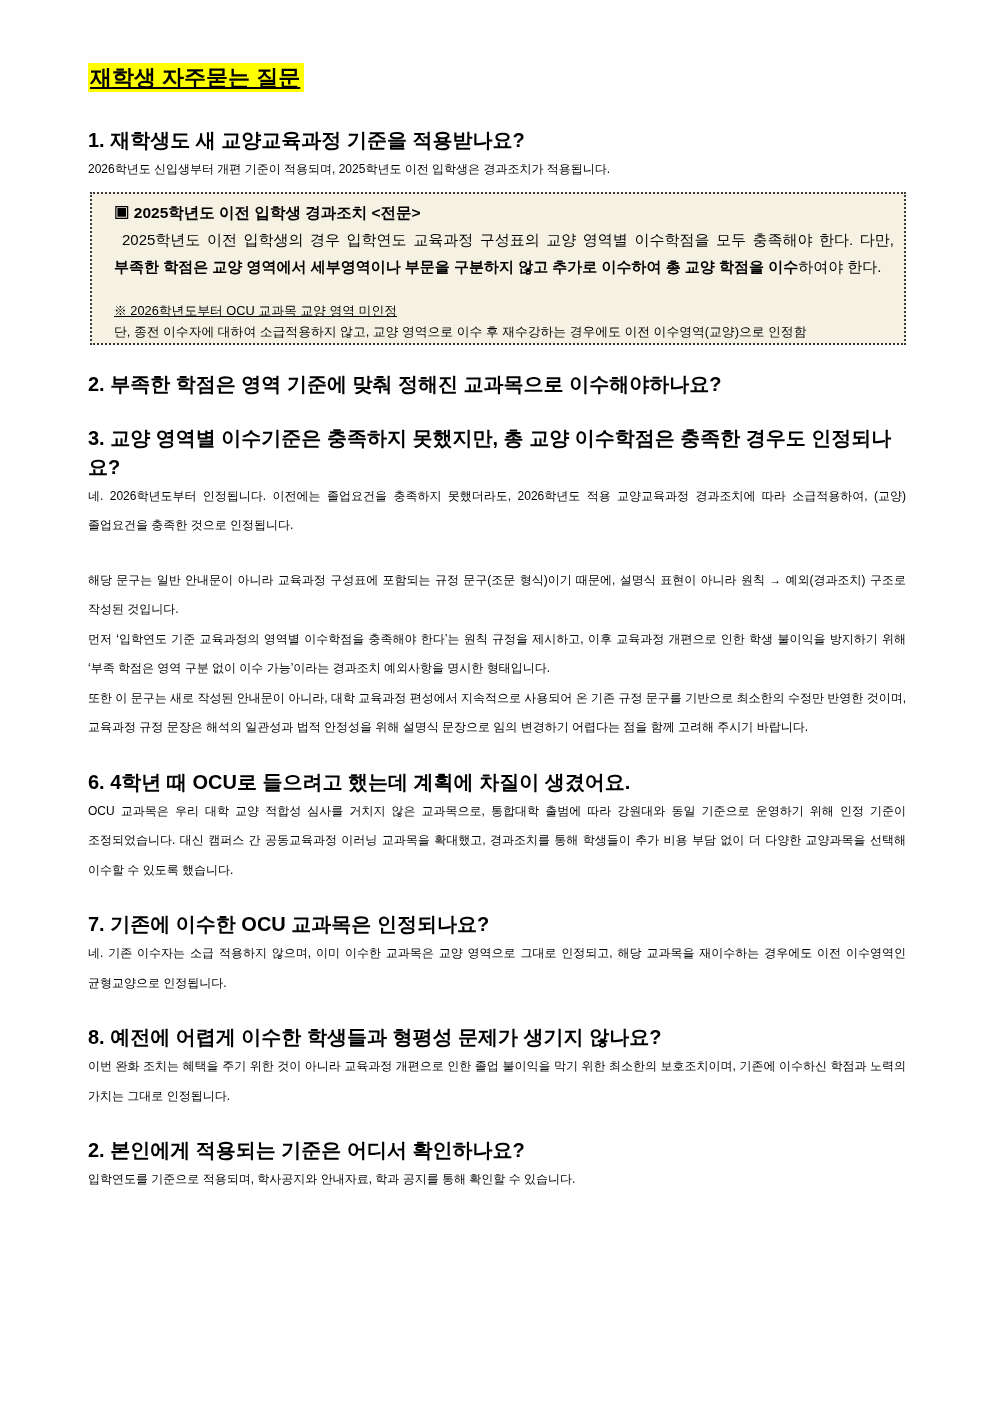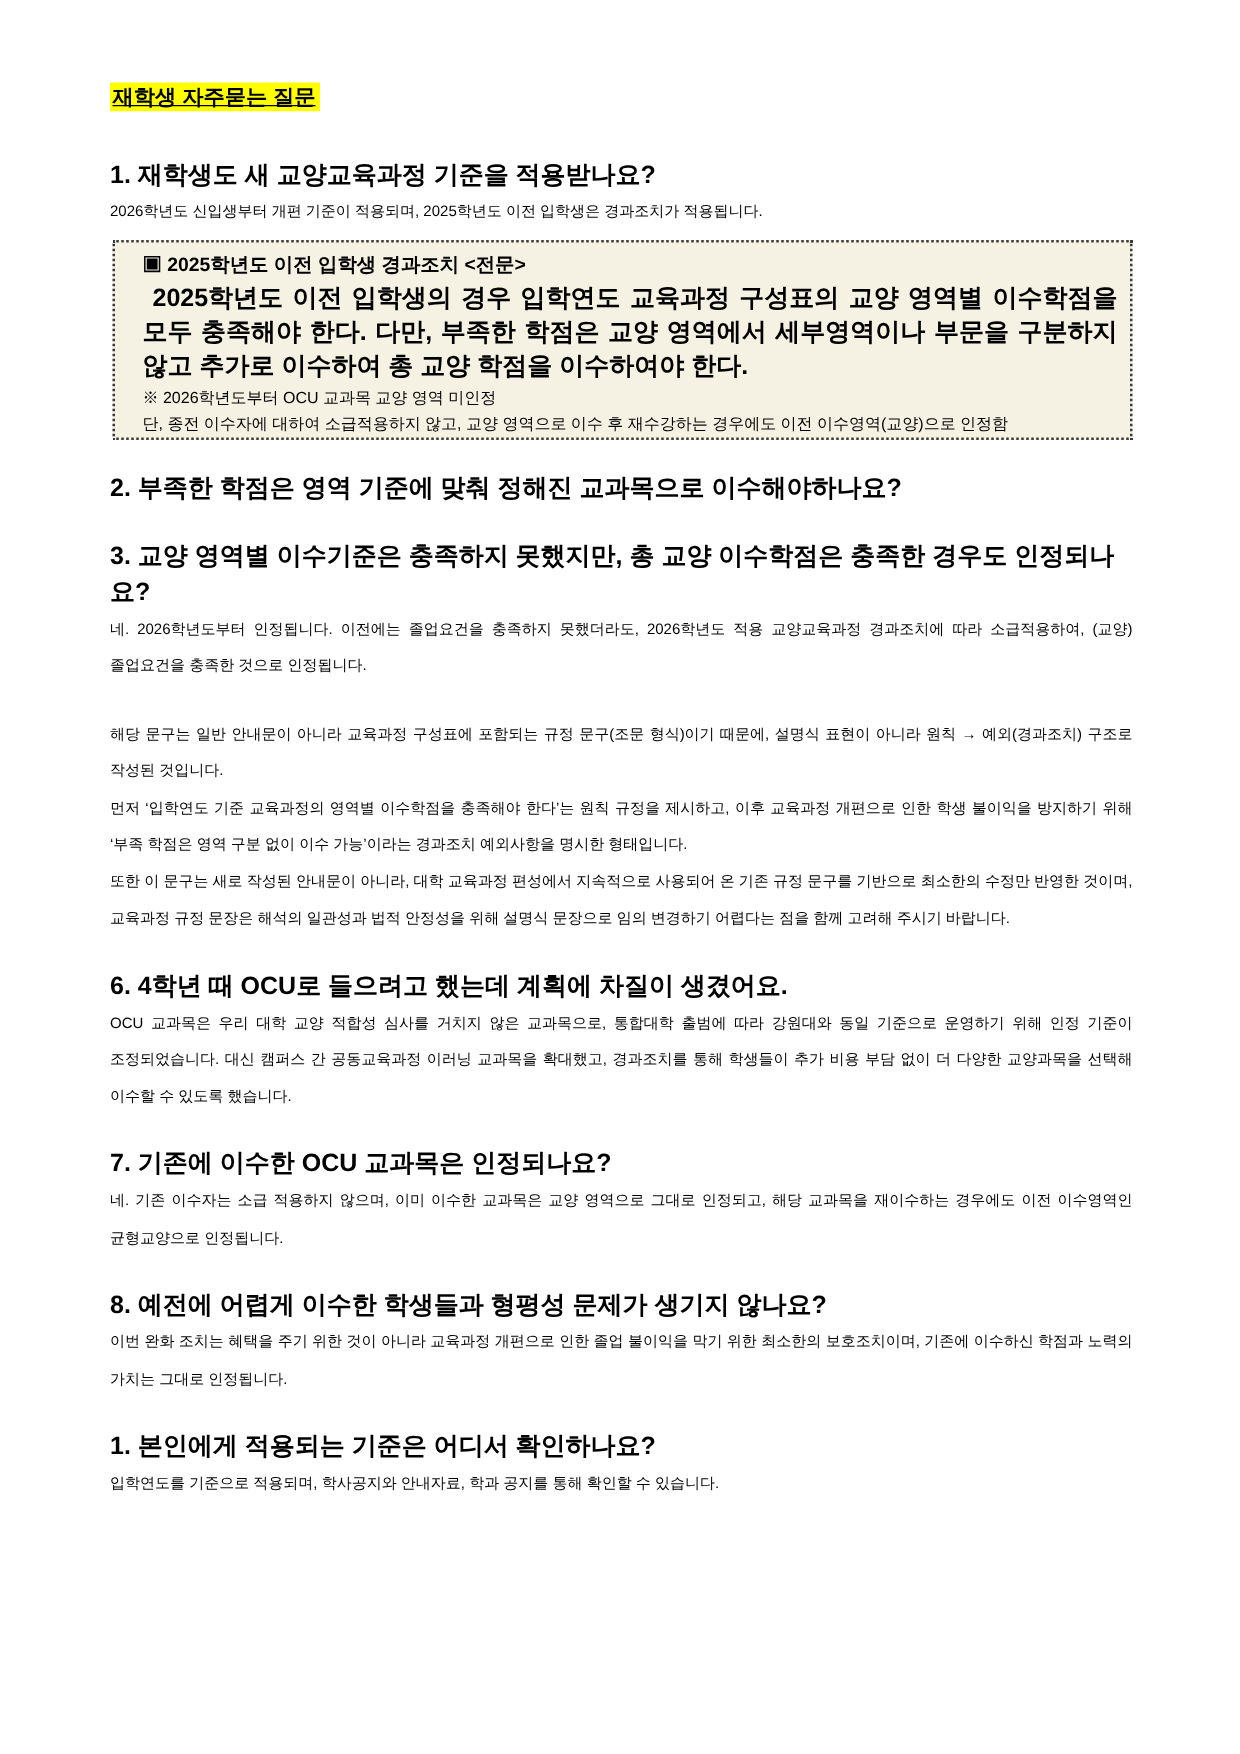--- a/index.html
+++ b/index.html
@@ -12,21 +12,21 @@
     min-height: 1403px;
     font-family: "Liberation Sans", sans-serif;
     color: #000000;
     box-sizing: border-box;
   }
   .doc {
     padding: 66px 86px 70px 88px;
   }
   .page-title {
     margin: 0 0 36px 0;
-    font-size: 17px;
+    font-size: 22px;
     line-height: 24px;
     font-weight: bold;
   }
   .hl {
     background: #ffff00;
     text-decoration: underline;
     padding: 2px 4px 2px 2px;
   }
   .faq-item {
     margin-top: 25px;
@@ -55,33 +55,33 @@
     padding: 5px 10px 1px 22px;
     box-sizing: border-box;
   }
   .box-title {
     font-size: 15.5px;
     font-weight: bold;
     line-height: 27px;
   }
   .box-body {
     margin: 0;
-    font-size: 20px;
+    font-size: 15px;
     line-height: 27px;
     text-align: justify;
     text-indent: 8px;
     word-break: keep-all;
-    font-weight: bold;
   }
   .box-note {
     font-size: 12.8px;
     line-height: 21px;
   }
   .box-note.small-top {
-    margin-top: 0;
+    margin-top: 20px;
+    text-decoration: underline;
   }
 </style>
 </head>
 <body>
 
 <div class="doc">
 
   <h1 class="page-title"><span class="hl">재학생 자주묻는 질문</span></h1>
 
   <section class="faq-item first">
@@ -123,17 +123,17 @@
     <h2 class="q">7. 기존에 이수한 OCU 교과목은 인정되나요?</h2>
     <p class="a">네. 기존 이수자는 소급 적용하지 않으며, 이미 이수한 교과목은 교양 영역으로 그대로 인정되고, 해당 교과목을 재이수하는 경우에도 이전 이수영역인 균형교양으로 인정됩니다.</p>
   </section>
 
   <section class="faq-item">
     <h2 class="q">8. 예전에 어렵게 이수한 학생들과 형평성 문제가 생기지 않나요?</h2>
     <p class="a">이번 완화 조치는 혜택을 주기 위한 것이 아니라 교육과정 개편으로 인한 졸업 불이익을 막기 위한 최소한의 보호조치이며, 기존에 이수하신 학점과 노력의 가치는 그대로 인정됩니다.</p>
   </section>
 
   <section class="faq-item">
-    <h2 class="q">1. 본인에게 적용되는 기준은 어디서 확인하나요?</h2>
+    <h2 class="q">2. 본인에게 적용되는 기준은 어디서 확인하나요?</h2>
     <p class="a">입학연도를 기준으로 적용되며, 학사공지와 안내자료, 학과 공지를 통해 확인할 수 있습니다.</p>
   </section>
 
 </div>
 
 </body></html>

